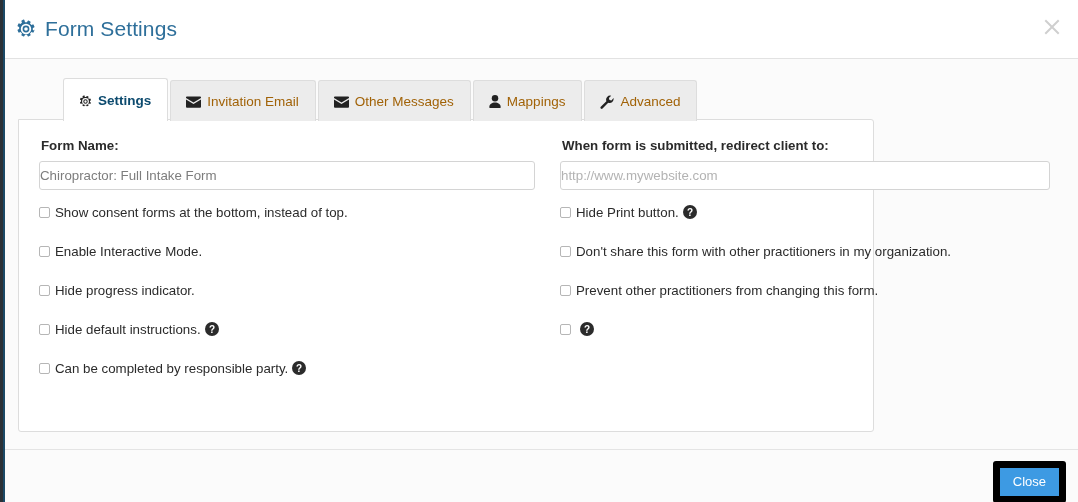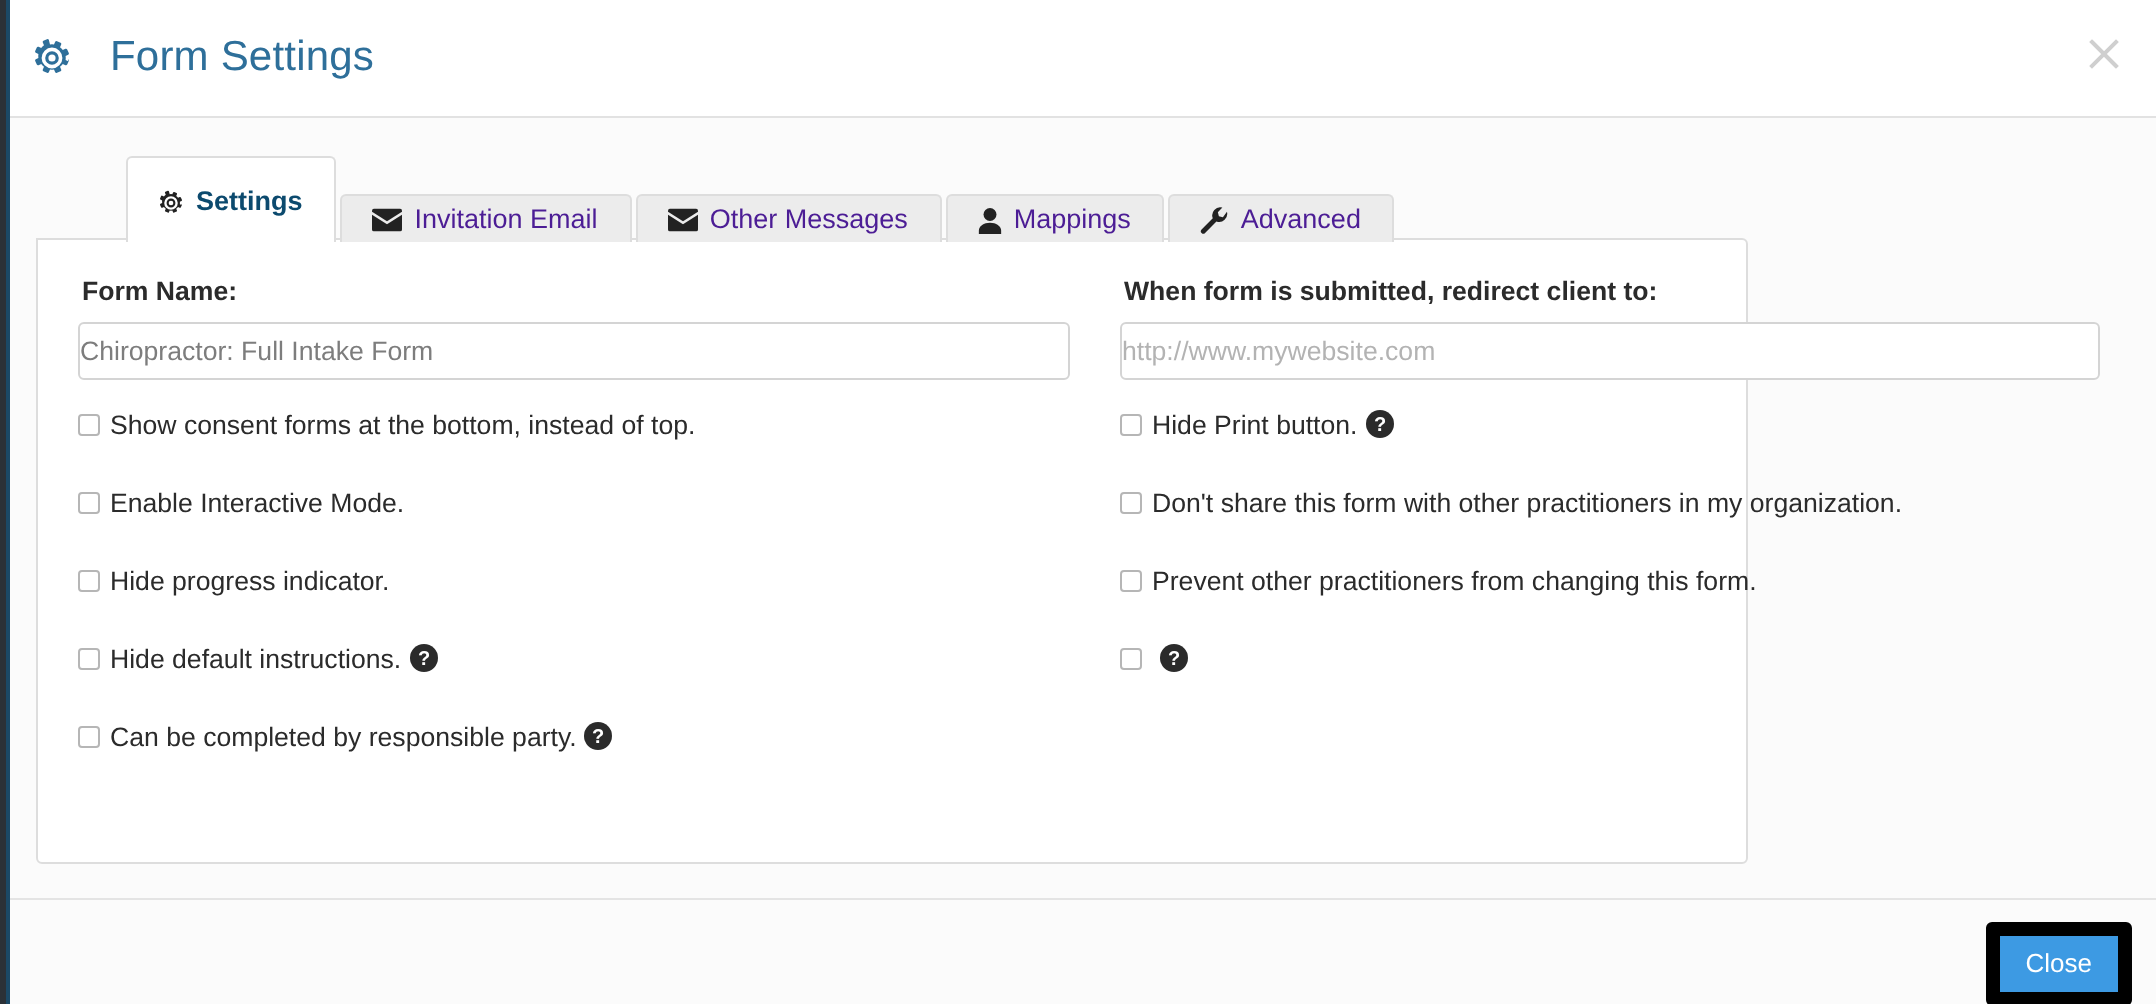--- a/index.html
+++ b/index.html
@@ -50,21 +50,21 @@
     border-bottom: 1px solid #e2e2e2;
     background: #ffffff;
     box-sizing: border-box;
   }
   .modal-title {
     position: absolute;
     left: 11px;
     top: 17px;
     display: flex;
     align-items: center;
-    gap: 19px;
+    gap: 9px;
     color: #2e6f9a;
     font-size: 21px;
     line-height: 24px;
     letter-spacing: .1px;
   }
   .gear-icon svg { display: block; }
   .modal-close {
     position: absolute;
     right: 13px;
     top: 14px;
@@ -92,30 +92,30 @@
     z-index: 3;
   }
   .tab {
     position: relative;
     background: #ececec;
     border: 1px solid #dddddd;
     border-bottom: none;
     margin-right: 2px;
     padding: 12px 16px 11px 15px;
     font-size: 13.5px;
-    color: #4c1d95;
+    color: #a16207;
     display: flex;
     align-items: center;
     gap: 6px;
     border-radius: 3px 3px 0 0;
     cursor: pointer;
     line-height: 16px;
     white-space: nowrap;
     box-sizing: border-box;
-    height: 24px;
+    height: 41px;
   }
   .tab .tab-icon { display: flex; align-items: center; }
   .tab .tab-icon svg { display: block; }
   .tab.active {
     background: #ffffff;
     color: #0c4a6e;
     font-weight: bold;
     border-color: #dddddd;
     height: 43px;
     z-index: 4;

